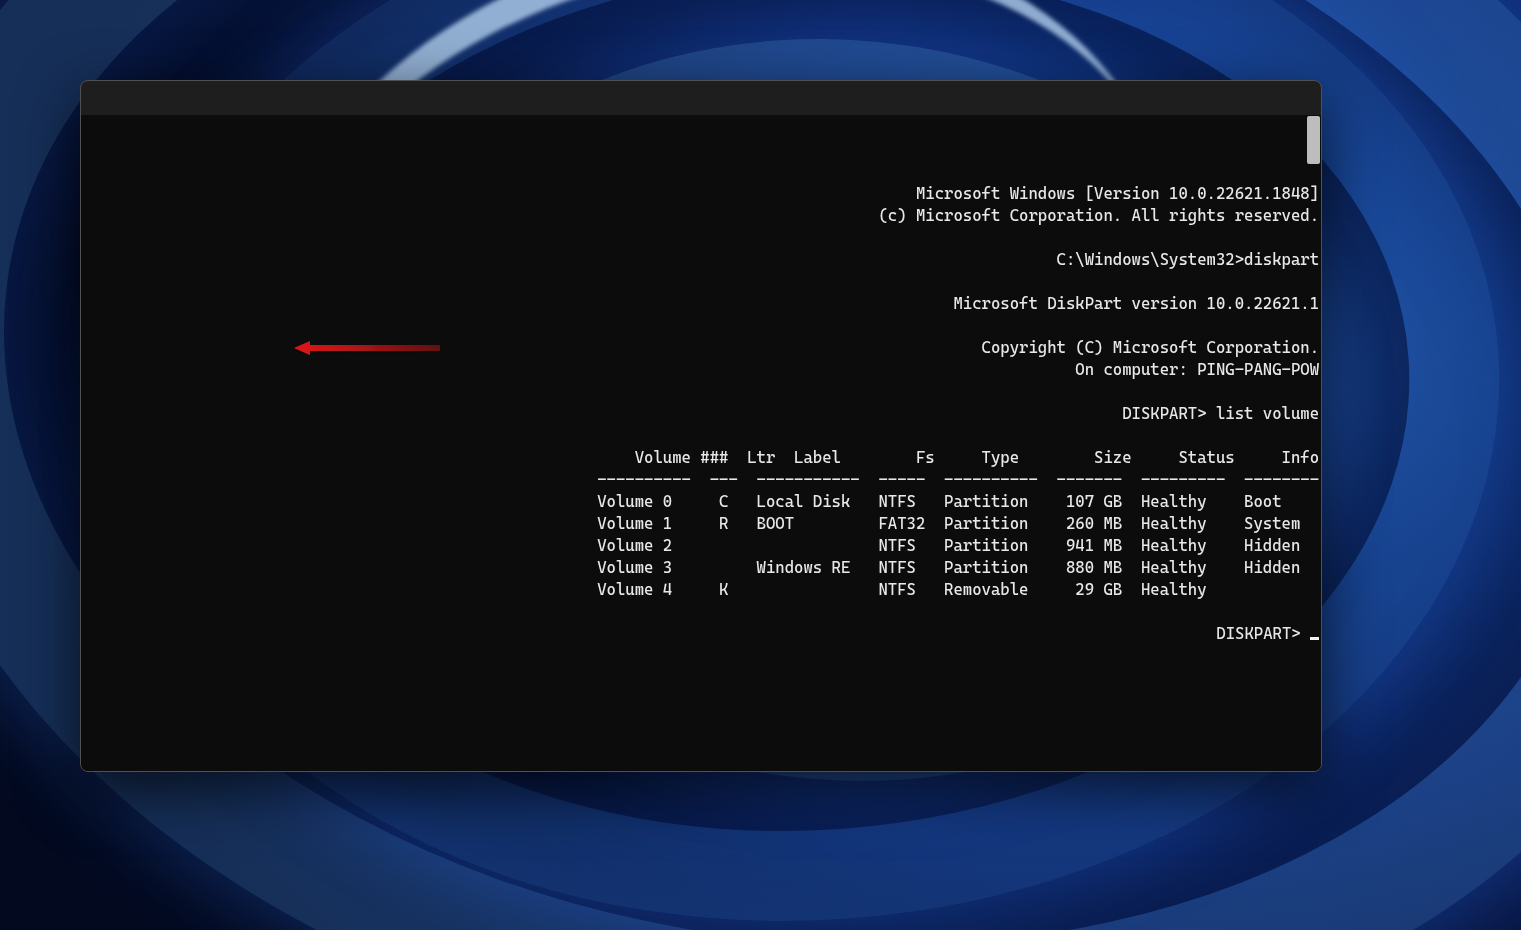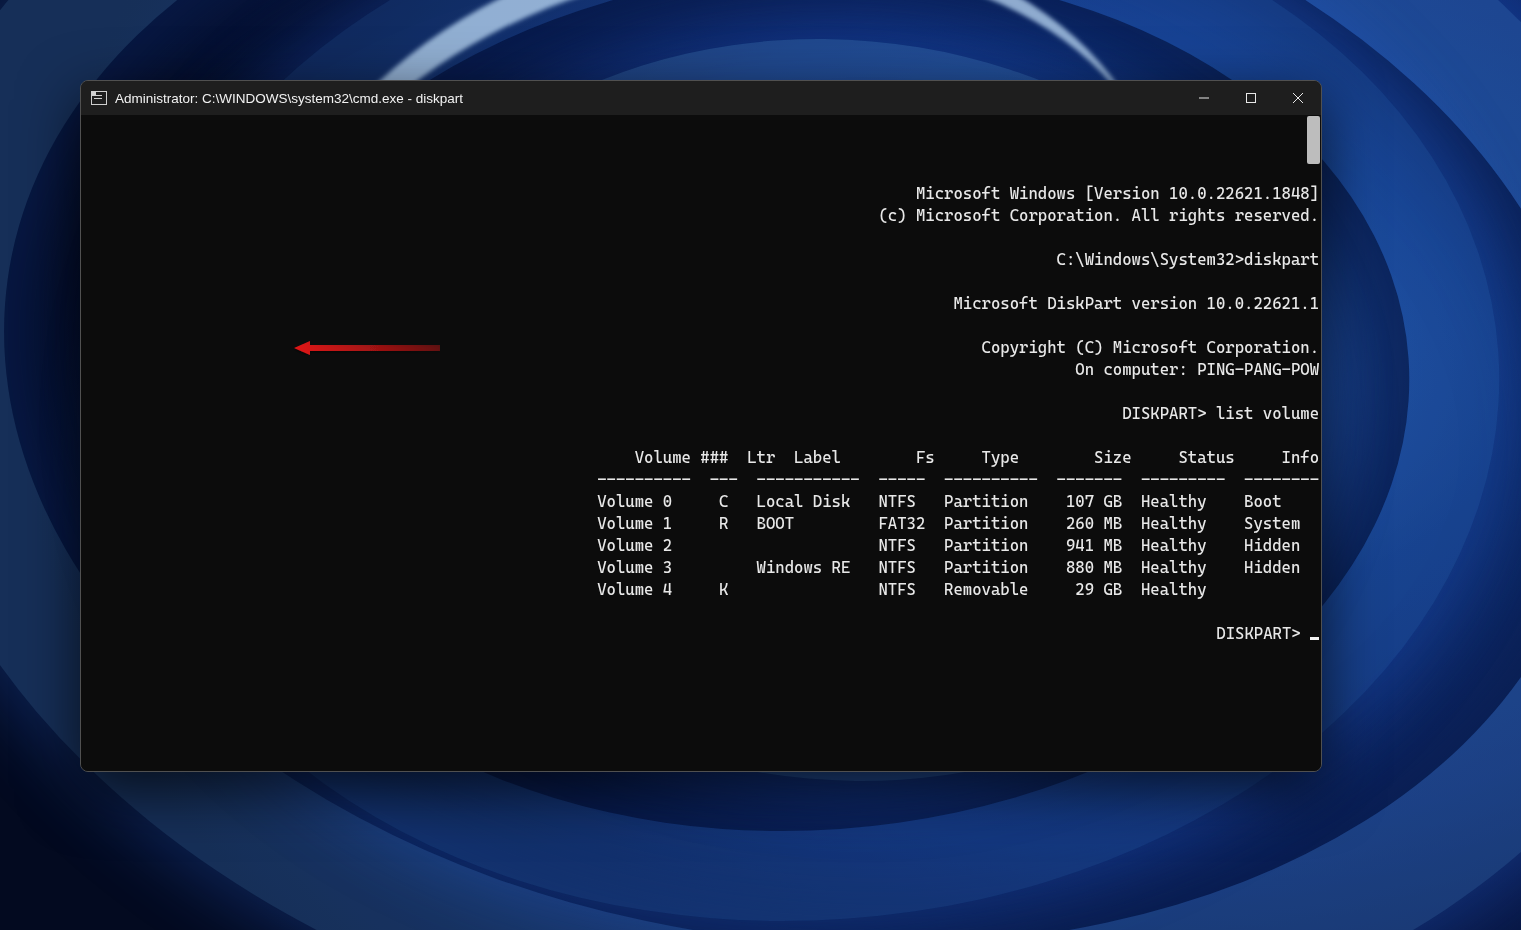--- a/index.html
+++ b/index.html
@@ -142,40 +142,20 @@
   <div class="swirl s1"></div>
   <div class="swirl s2"></div>
   <div class="swirl s3"></div>
   <div class="swirl s4"></div>
   <div class="swirl-hi h1"></div>
   <div class="swirl-hi h2"></div>
 </div>
 
 <div class="window">
 
-  <div class="titlebar">
-    <span class="tb-icon"></span>
-    <span class="title">Administrator: C:\WINDOWS\system32\cmd.exe - diskpart</span>
-    <span class="tb-spacer"></span>
-    <span class="tb-btn">
-      <svg width="12" height="12" viewBox="0 0 12 12">
-          <path d="M1 6 H11" stroke="#e8e8e8" stroke-width="1"></path>
-        </svg>
-    </span>
-    <span class="tb-btn">
-      <svg width="12" height="12" viewBox="0 0 12 12">
-          <rect x="1.5" y="1.5" width="9" height="9" fill="none" stroke="#e8e8e8" stroke-width="1"></rect>
-        </svg>
-    </span>
-    <span class="tb-btn">
-      <svg width="12" height="12" viewBox="0 0 12 12">
-          <path d="M1 1 L11 11 M11 1 L1 11" stroke="#e8e8e8" stroke-width="1"></path>
-        </svg>
-    </span>
-  </div>
 
   <div class="term" id="term">
     <span class="scroll-thumb"></span>
     <span class="arrow" id="annot-arrow" style="left: 212.875px; top: 226px;"><svg width="146" height="14" viewBox="0 0 146 14">  
           <defs>
             <linearGradient id="ag" x1="0" y1="0" x2="1" y2="0">    
               <stop offset="0" stop-color="#e01818"></stop>    
               <stop offset="1" stop-color="#e01818" stop-opacity="0.35"></stop>  
             </linearGradient>  
             <filter id="ds" x="-20%" y="-40%" width="140%" height="200%">    

